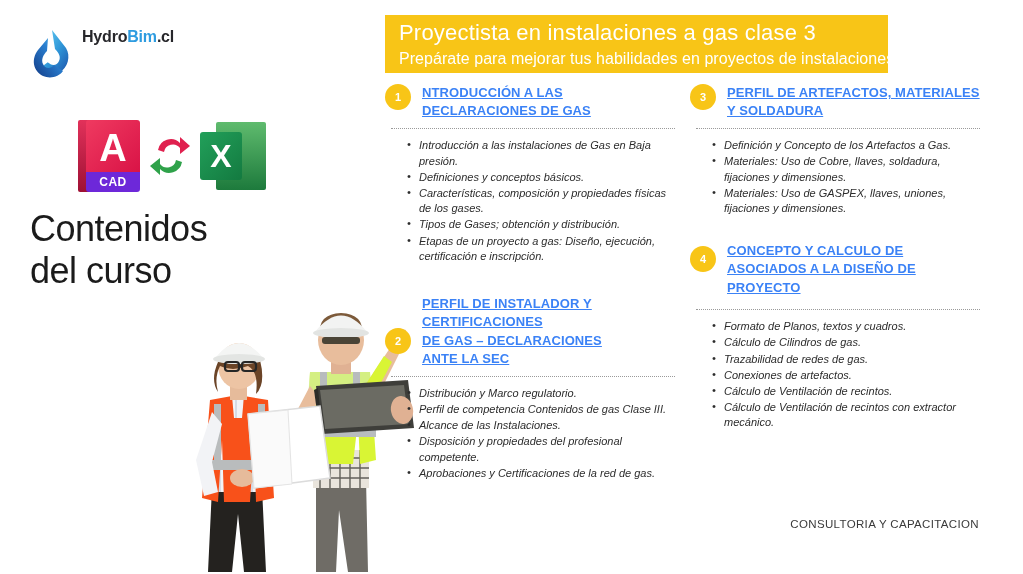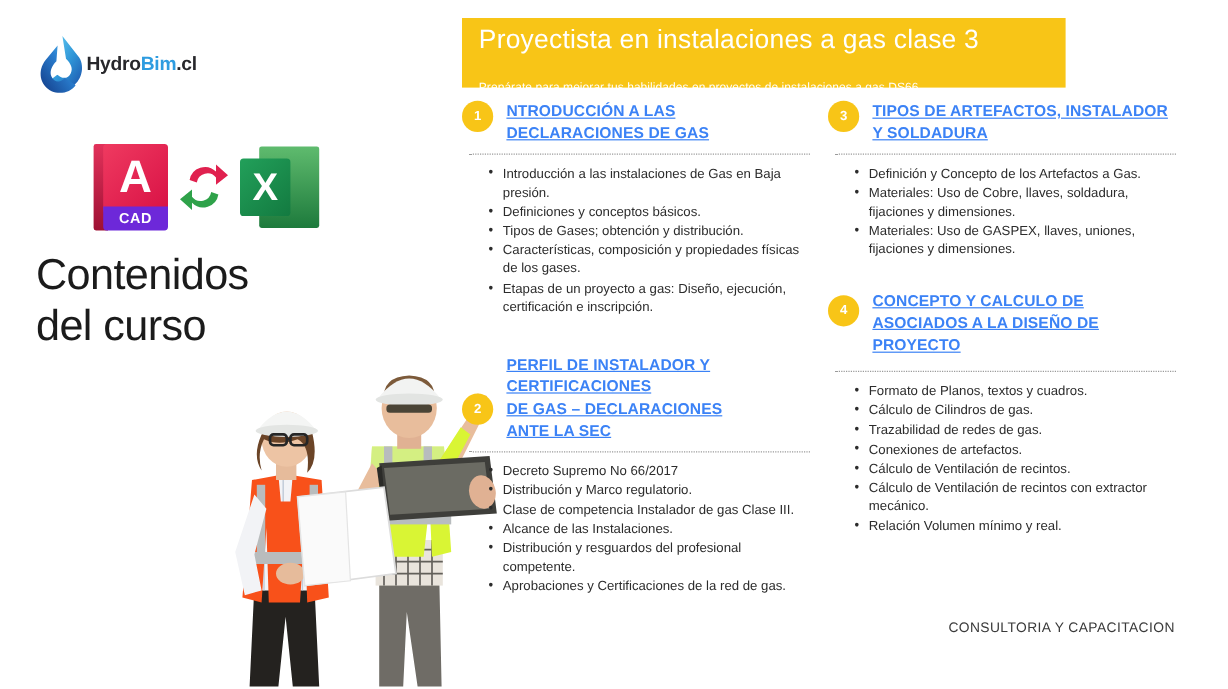--- a/index.html
+++ b/index.html
@@ -6,21 +6,21 @@
   html, body { width:1023px; height:574px; }
   body {
     background:#ffffff;
     font-family:"Liberation Sans", sans-serif;
     color:#2b2b2b;
     position:relative;
     overflow:hidden;
   }
 
   
-  .logo-block { position:absolute; left:28px; top:28px; display:flex; align-items:center; gap:0; }
+  .logo-block { position:absolute; left:28px; top:28px; display:flex; align-items:flex-start; gap:10px; }
   .logo-mark { width:44px; height:52px; position:relative; }
   .logo-text { font-size:16px; font-weight:700; letter-spacing:-0.2px; white-space:nowrap; }
   .logo-text .t-hydro { color:#27272b; }
   .logo-text .t-bim { color:#2e9ce0; }
   .logo-text .t-cl { color:#27272b; }
 
   
   .app-icons { position:absolute; left:78px; top:120px; display:flex; align-items:center; gap:8px; }
   .cad-icon { width:62px; height:72px; position:relative; }
   .cad-icon .cad-back {
@@ -69,22 +69,22 @@
   
   .banner {
     position:absolute; left:385px; top:15px; width:503px; height:58px;
     background:#F8C517; padding:4px 14px 0 14px;
   }
   .banner-title {
     color:#ffffff; font-size:22px; font-weight:400; line-height:1.25;
     letter-spacing:0.2px; white-space:nowrap;
   }
   .banner-sub {
-    color:#ffffff; font-size:10px; font-weight:400; line-height:1.2;
-    margin-top:21px; letter-spacing:0.05px; white-space:nowrap;
+    color:#ffffff; font-size:16px; font-weight:400; line-height:1.2;
+    margin-top:2px; letter-spacing:0.05px; white-space:nowrap;
   }
 
   
   .col { position:absolute; width:290px; }
   .col-left  { left:385px; top:84px; }
   .col-right { left:690px; top:84px; }
 
   .section { position:relative; margin-bottom:4px; }
   .sec-head { display:flex; align-items:flex-start; gap:0; }
   .badge {
@@ -96,21 +96,21 @@
   }
   .sec-title {
     margin-left:37px;
     font-size:13px; font-weight:700; line-height:1.42;
     color:#3b82f6; letter-spacing:0.1px;text-decoration:underline;
   }
   .divider {
     margin-left:6px; margin-top:7px; margin-bottom:9px;
     border-top:1.5px dotted #9a9a9a; height:0;
   }
-  .bullets { margin-left:22px; list-style:none; }
+  .bullets { margin-left:22px; list-style:none;font-style:italic; }
   .bullets li {
     position:relative; padding-left:12px;
     font-size:11px; line-height:1.42; color:#2c2c2c;
     margin-bottom:0.5px;
   }
   .bullets li:before {
     content:"•"; position:absolute; left:0; top:-1px;
     font-size:11px; color:#2c2c2c;
   }
 
@@ -286,55 +286,54 @@
       <div class="badge">1</div>
       <div class="sec-title">
         <div>NTRODUCCIÓN A LAS</div>
         <div>DECLARACIONES DE GAS</div>
       </div>
     </div>
     <div class="divider"></div>
     <ul class="bullets">
       <li>Introducción a las instalaciones de Gas en Baja presión.</li>
       <li>Definiciones y conceptos básicos.</li>
+      <li>Características, composición y propiedades físicas de los gases.</li>
       <li>Tipos de Gases; obtención y distribución.</li>
-      <li>Características, composición y propiedades físicas de los gases.</li>
       <li>Etapas de un proyecto a gas: Diseño, ejecución, certificación e inscripción.</li>
     </ul>
   </div>
 
   <div class="section sec-2">
     <div class="sec-head">
       <div class="badge" style="top:33px;">2</div>
       <div class="sec-title">
         <div>PERFIL DE INSTALADOR Y</div>
         <div>CERTIFICACIONES</div>
         <div>DE GAS – DECLARACIONES</div>
         <div>ANTE LA SEC</div>
       </div>
     </div>
     <div class="divider"></div>
     <ul class="bullets">
-      <li>Decreto Supremo No 66/2017</li>
       <li>Distribución y Marco regulatorio.</li>
-      <li>Clase de competencia Instalador de gas Clase III.</li>
+      <li>Perfil de competencia Contenidos de gas Clase III.</li>
       <li>Alcance de las Instalaciones.</li>
-      <li>Distribución y resguardos del profesional competente.</li>
+      <li>Disposición y propiedades del profesional competente.</li>
       <li>Aprobaciones y Certificaciones de la red de gas.</li>
     </ul>
   </div>
 </div>
 
 <div class="col col-right">
 
   <div class="section sec-3">
     <div class="sec-head">
       <div class="badge">3</div>
       <div class="sec-title">
-        <div>TIPOS DE ARTEFACTOS, INSTALADOR</div>
+        <div>PERFIL DE ARTEFACTOS, MATERIALES</div>
         <div>Y SOLDADURA</div>
       </div>
     </div>
     <div class="divider"></div>
     <ul class="bullets">
       <li>Definición y Concepto de los Artefactos a Gas.</li>
       <li>Materiales: Uso de Cobre, llaves, soldadura, fijaciones y dimensiones.</li>
       <li>Materiales: Uso de GASPEX, llaves, uniones, fijaciones y dimensiones.</li>
     </ul>
   </div>
@@ -349,18 +348,17 @@
       </div>
     </div>
     <div class="divider" style="margin-top:12px;"></div>
     <ul class="bullets">
       <li>Formato de Planos, textos y cuadros.</li>
       <li>Cálculo de Cilindros de gas.</li>
       <li>Trazabilidad de redes de gas.</li>
       <li>Conexiones de artefactos.</li>
       <li>Cálculo de Ventilación de recintos.</li>
       <li>Cálculo de Ventilación de recintos con extractor mecánico.</li>
-      <li>Relación Volumen mínimo y real.</li>
     </ul>
   </div>
 </div>
 
 <div class="footer">CONSULTORIA Y CAPACITACION</div>
 
 </body></html>

